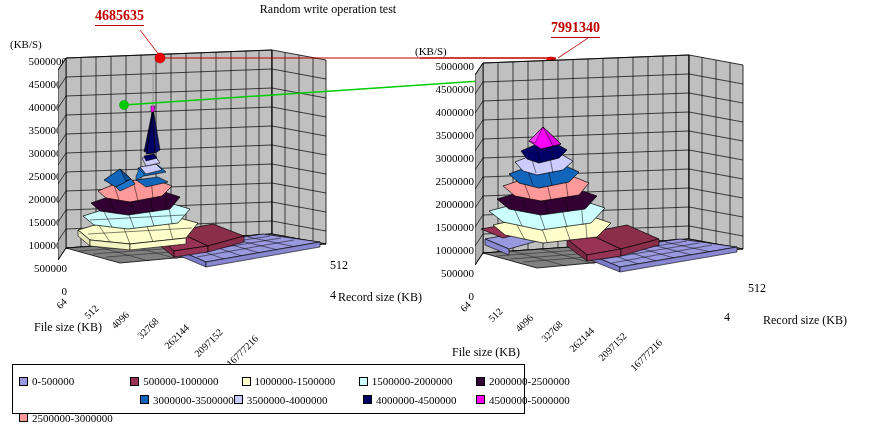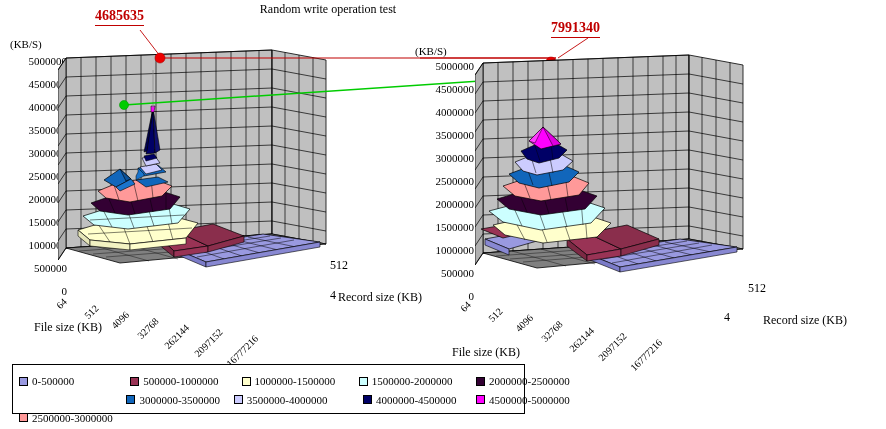--- a/index.html
+++ b/index.html
@@ -498,21 +498,21 @@
         <div class="legend-item" style="width: 50px; padding-left: 0px;">
           <span class="swatch" style="background: rgb(51, 0, 51);"></span>
           <span>2000000-2500000</span>
         </div>
       </div>
     <div class="legend-row" id="legend-row-2" style="top:26px;">
         <div class="legend-item" style="width: 112px; padding-left: 6px; margin-top: 36px;">
           <span class="swatch" style="background: rgb(255, 153, 153);"></span>
           <span>2500000-3000000</span>
         </div>
-        <div class="legend-item" style="width: 112px; padding-left: 0px;">
+        <div class="legend-item" style="width: 112px; padding-left: 0px; justify-content: flex-end;">
           <span class="swatch" style="background: rgb(17, 102, 187);"></span>
           <span>3000000-3500000</span>
         </div>
         <div class="legend-item" style="width: 118px; padding-left: 0px;">
           <span class="swatch" style="background: rgb(204, 204, 255);"></span>
           <span>3500000-4000000</span>
         </div>
         <div class="legend-item" style="width: 118px; padding-left: 16px;">
           <span class="swatch" style="background: rgb(0, 0, 102);"></span>
           <span>4000000-4500000</span>

